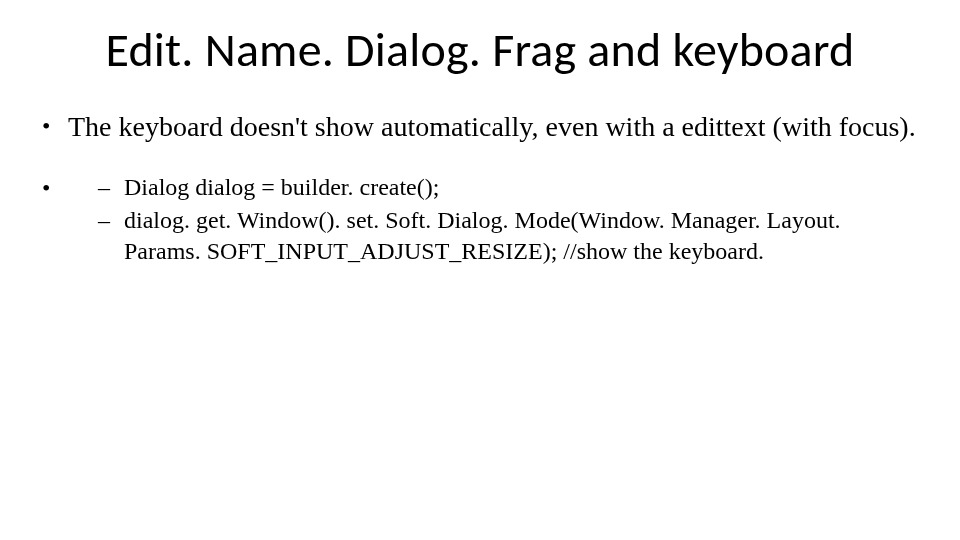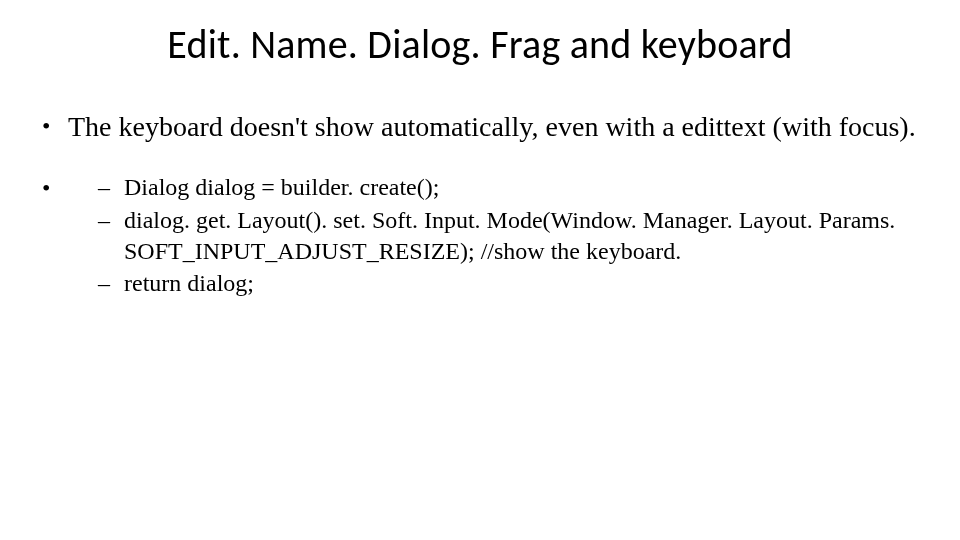--- a/index.html
+++ b/index.html
@@ -16,21 +16,21 @@
     height: 540px;
     position: relative;
     box-sizing: border-box;
   }
   .title {
     position: absolute;
     top: 20px;
     left: 0;
     width: 100%;
     text-align: center;
-    font-size: 40px;
+    font-size: 48px;
     font-weight: 400;
     letter-spacing: 0.2px;
   }
   .body {
     position: absolute;
     top: 110px;
     left: 36px;
     right: 40px;
   }
   ul.level1 {
@@ -79,19 +79,18 @@
 <body>
 
 <div class="slide">
   <div class="title">Edit. Name. Dialog. Frag and keyboard</div>
   <div class="body">
     <ul class="level1">
       <li>The keyboard doesn't show automatically, even with a edittext (with focus).</li>
       <li>
         <ul class="level2">
           <li> Dialog dialog = builder. create();</li>
-          <li>dialog. get. Layout(). set. Soft. Input. Mode(Window. Manager. Layout. Params. SOFT_INPUT_ADJUST_RESIZE);  //show the keyboard.</li>
-          <li>return dialog;</li>
+          <li>dialog. get. Window(). set. Soft. Dialog. Mode(Window. Manager. Layout. Params. SOFT_INPUT_ADJUST_RESIZE);  //show the keyboard.</li>
         </ul>
       </li>
     </ul>
   </div>
 </div>
 
 </body></html>

